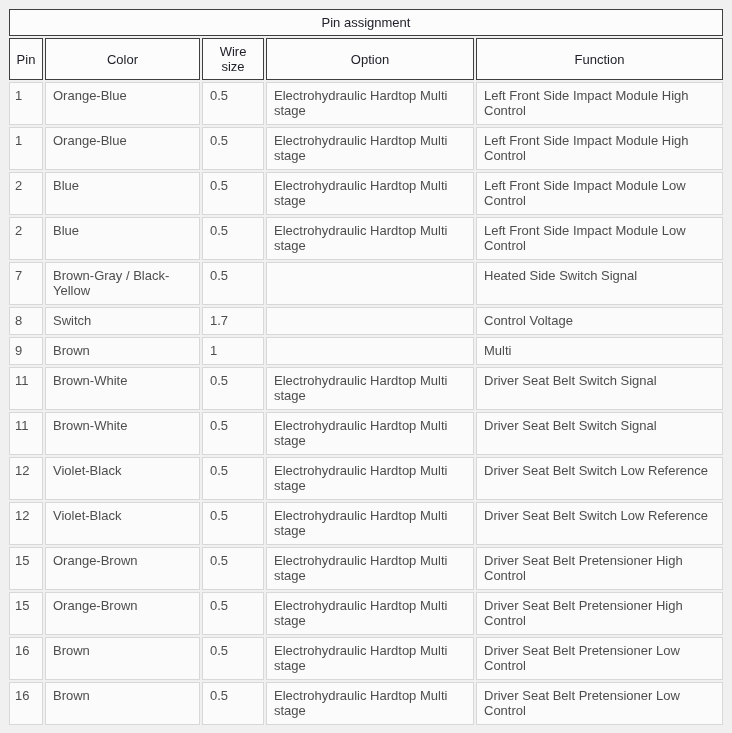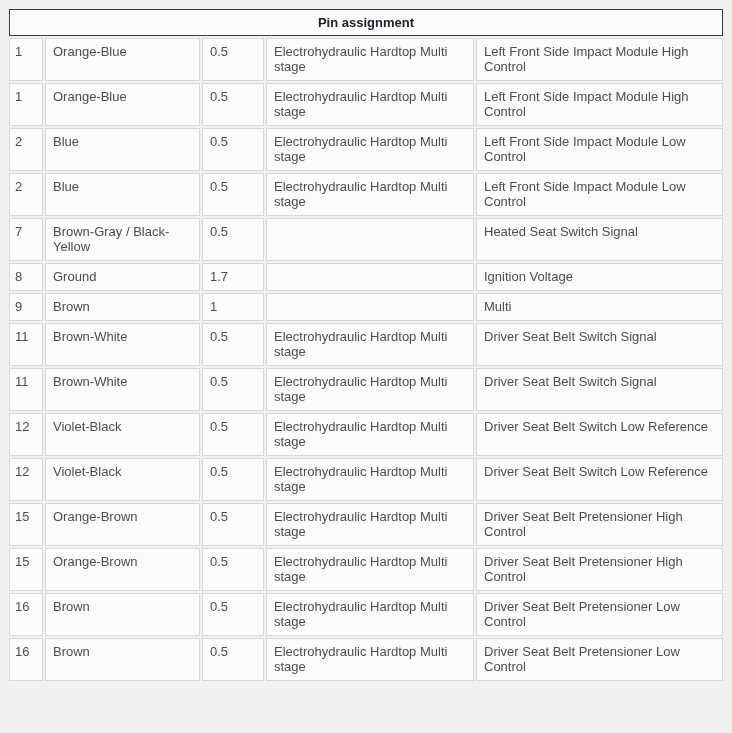--- a/index.html
+++ b/index.html
@@ -27,21 +27,21 @@
   col.c3 { width: 62px; }
   col.c4 { width: 208px; }
   col.c5 { width: auto; }
 
   th {
     background: #fcfcfc;
     border: 1px solid #3f3f3f;
     color: #21212b;
     font-size: 13px;
     line-height: 15px;
-    font-weight: bold;
+    font-weight: normal;
     text-align: center;
     vertical-align: middle;
     padding: 5px 4px;
     overflow: hidden;
   }
   th.title-cell {
     padding: 5px 4px;
   }
   td {
     background: #fbfbfb;
@@ -66,20 +66,27 @@
       <col class="c1">
         <col class="c2">
         <col class="c3">
         <col class="c4">
         <col class="c5">
     </colgroup>
     <thead>
       <tr>
         <th class="title-cell" colspan="5">Pin assignment</th>
       </tr>
+      <tr>
+        <th>Pin</th>
+        <th>Color</th>
+        <th>Wire size</th>
+        <th>Option</th>
+        <th>Function</th>
+      </tr>
     </thead>
     <tbody>
         <tr>
     <td class="c-pin">1</td>
     <td class="c-color">Orange-Blue</td>
     <td class="c-wire">0.5</td>
     <td class="c-option">Electrohydraulic Hardtop Multi stage</td>
     <td class="c-function">Left Front Side Impact Module High Control</td>
   </tr>
         <tr>
@@ -101,28 +108,28 @@
     <td class="c-color">Blue</td>
     <td class="c-wire">0.5</td>
     <td class="c-option">Electrohydraulic Hardtop Multi stage</td>
     <td class="c-function">Left Front Side Impact Module Low Control</td>
   </tr>
         <tr>
     <td class="c-pin">7</td>
     <td class="c-color">Brown-Gray / Black-Yellow</td>
     <td class="c-wire">0.5</td>
     <td class="c-option"></td>
-    <td class="c-function">Heated Seat Switch Signal</td>
+    <td class="c-function">Heated Side Switch Signal</td>
   </tr>
         <tr>
     <td class="c-pin">8</td>
-    <td class="c-color">Ground</td>
+    <td class="c-color">Switch</td>
     <td class="c-wire">1.7</td>
     <td class="c-option"></td>
-    <td class="c-function">Ignition Voltage</td>
+    <td class="c-function">Control Voltage</td>
   </tr>
         <tr>
     <td class="c-pin">9</td>
     <td class="c-color">Brown</td>
     <td class="c-wire">1</td>
     <td class="c-option"></td>
     <td class="c-function">Multi</td>
   </tr>
         <tr>
     <td class="c-pin">11</td>

